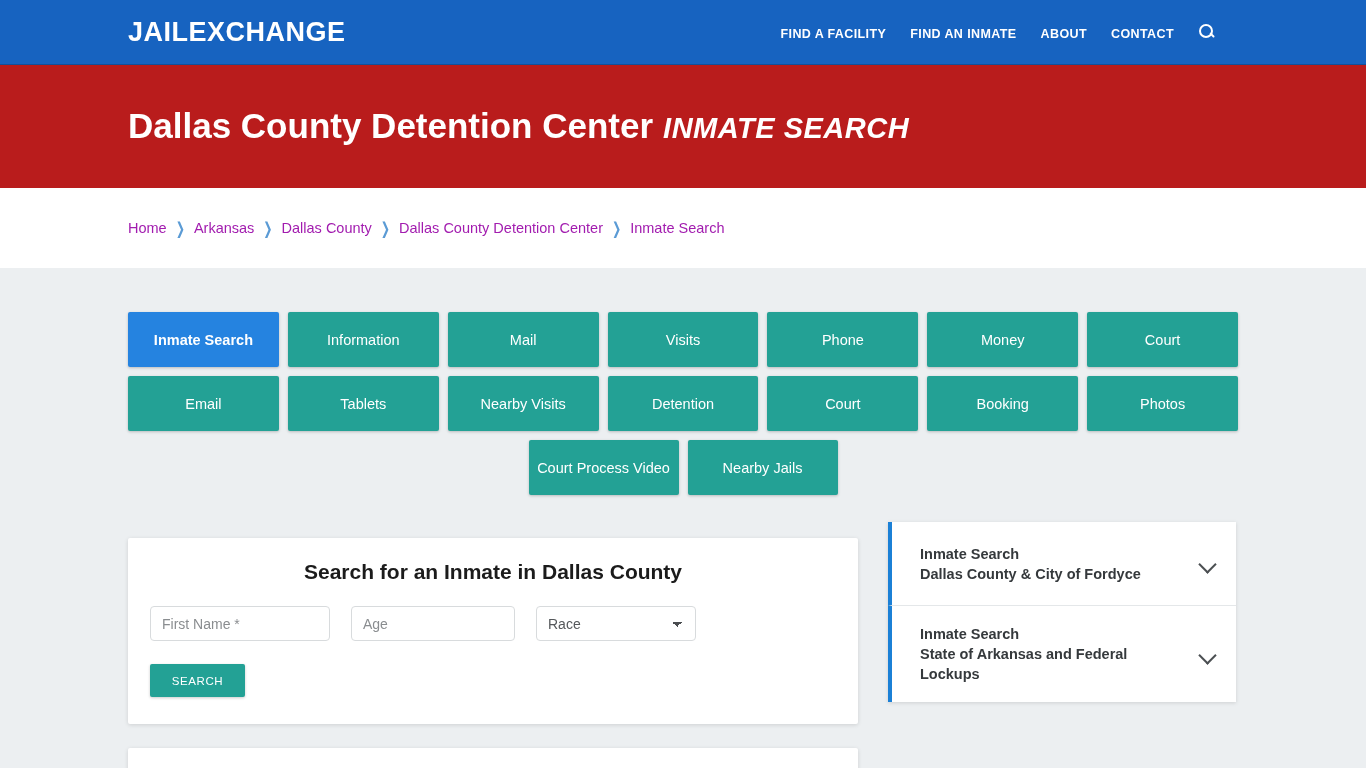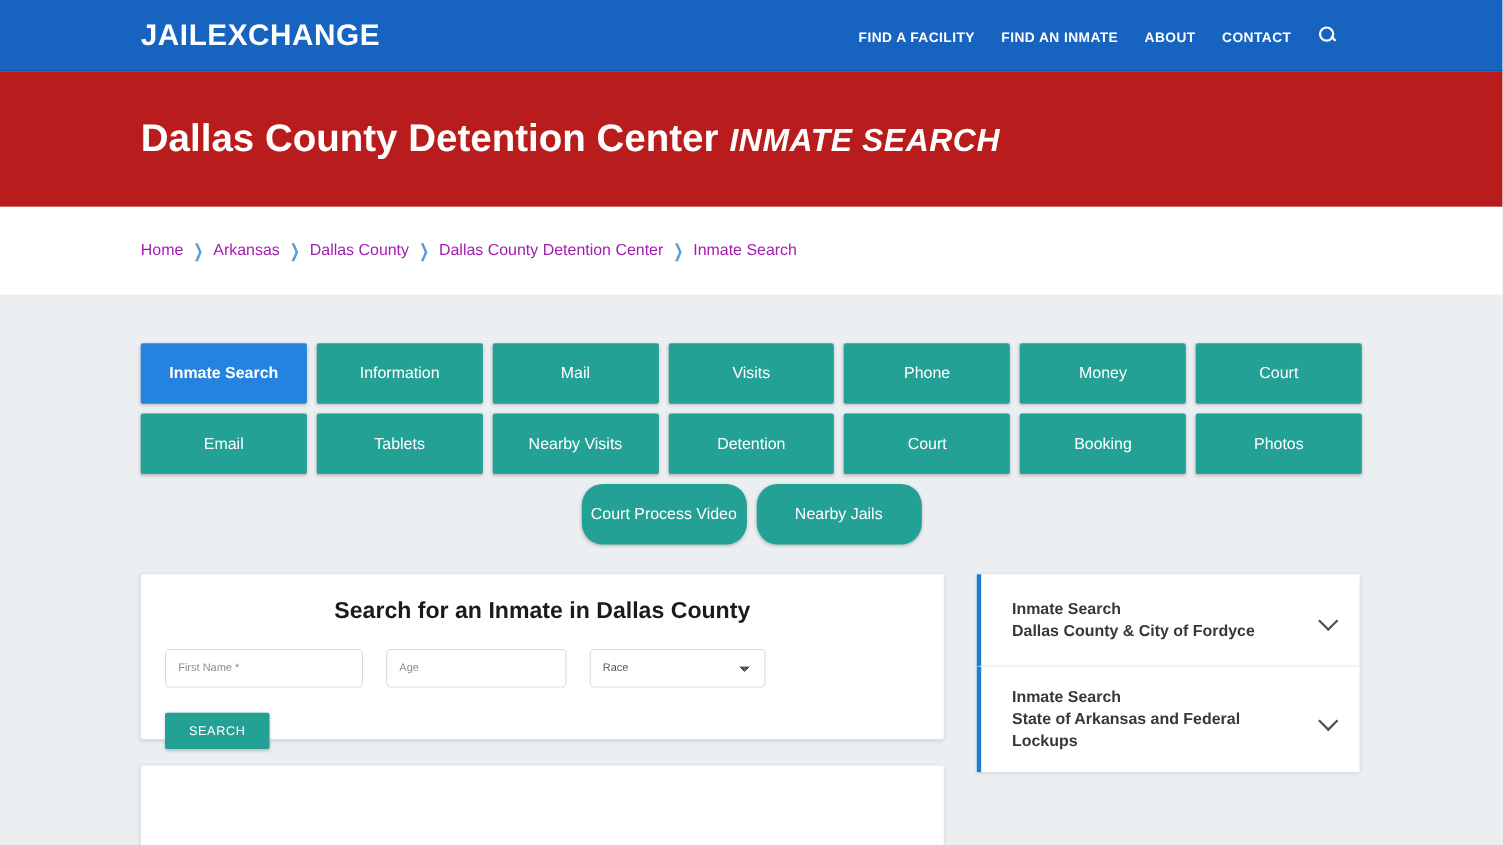--- a/index.html
+++ b/index.html
@@ -98,47 +98,47 @@
     color: #ffffff;
     font-size: 14.5px;
     display: flex; align-items: center; justify-content: center;
     border-radius: 2px;
     box-shadow: 0 1px 3px rgba(0,0,0,.22);
     white-space: nowrap;
     cursor: pointer;
     overflow: visible;
   }
   .tab.active { background: #2583e0; font-weight: bold; }
-  .tabrow.center .tab { flex: 0 0 150px; border-radius: 19px; }
+  .tabrow.center .tab { flex: 0 0 150px; }
 
   
   .cols { display: flex; gap: 30px; margin-top: 27px; align-items: flex-start; }
   .leftcol { width: 730px; }
   .rightcol { width: 348px; }
 
   .card {
     background: #ffffff;
     box-shadow: 0 1px 4px rgba(0,0,0,.13);
     border-radius: 2px;
   }
-  .formcard { padding: 22px 22px 30px 22px; height: 150px; }
+  .formcard { padding: 22px 22px 30px 22px; height: 186px; margin-top: 16px; }
   .formcard h2 {
     text-align: center;
     font-size: 21px;
     font-weight: bold;
     color: #1b1b1b;
     margin-bottom: 22px;
   }
   .fields { display: flex; gap: 21px; }
   .fields input, .fields select {
     height: 35px;
     border: 1px solid #d8dbdd;
     border-radius: 4px;
     padding: 0 11px;
-    font-size: 10px;
+    font-size: 14px;
     color: #55585b;
     font-family: "Liberation Sans", sans-serif;
     background: #ffffff;
     outline: none;
   }
   .fields input::placeholder { color: #8a8d90; }
   .fields input.fname { width: 180px; }
   .fields input.lname { width: 180px; }
   .fields input.age   { width: 164px; }
   .fields select.race {

